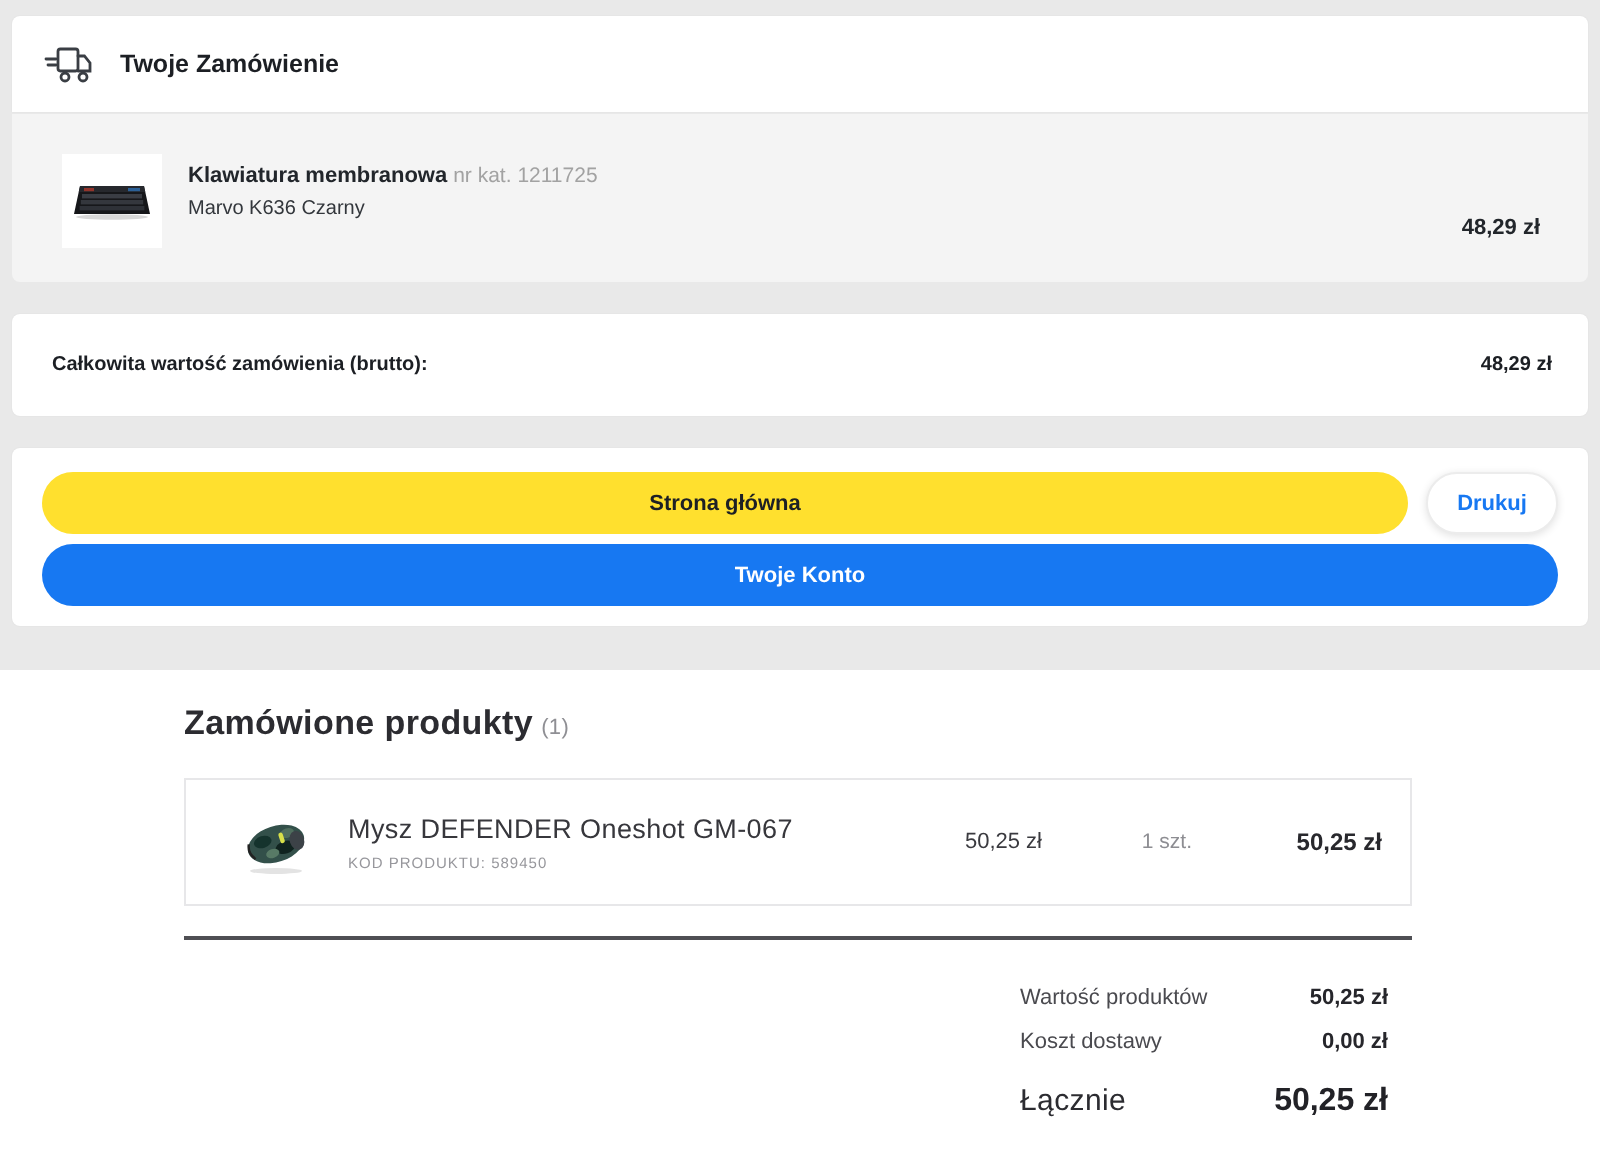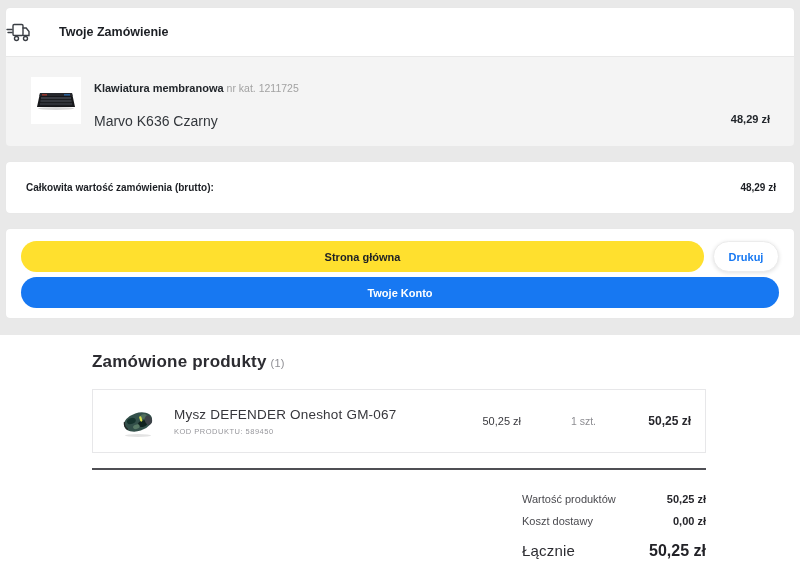--- a/index.html
+++ b/index.html
@@ -4,31 +4,31 @@
 <style>
   * { margin:0; padding:0; box-sizing:border-box; }
   html,body { width:800px; height:575px; overflow:hidden; }
   body { font-family:"Liberation Sans", sans-serif; background:#fff; color:#1f2329; }
 
   
   .top-section { background:#e9e9e9; padding:8px 6px 0 6px; height:335px; }
 
   .card { background:#fff; border-radius:4px; box-shadow:0 0 1px rgba(0,0,0,.06); }
 
-  .order-header-card { height:48px; display:flex; align-items:center; margin-bottom:1px; border-radius:4px 4px 0 0;gap:15px; }
+  .order-header-card { height:48px; display:flex; align-items:center; padding-left:16px; margin-bottom:1px; border-radius:4px 4px 0 0; }
   .truck-icon { width:26px; height:22px; margin-right:12px; flex:0 0 auto; }
   .order-title { font-size:12.5px; font-weight:bold; color:#1c1f24; }
 
   .product-strip { background:#f4f4f4; border-radius:0 0 4px 4px; padding:20px 0 17px 0; }
   .product-row { display:flex; padding:0 24px 0 25px; }
   .thumb { width:50px; height:47px; background:#fff; flex:0 0 auto; display:flex; align-items:center; justify-content:center; }
   .product-info { margin-left:13px; padding-top:1px; }
   .product-name { font-size:11px; font-weight:bold; color:#22262b; }
   .product-cat { font-size:10.5px; font-weight:normal; color:#a2a2a2; margin-left:3px; }
-  .product-variant { font-size:14px; color:#33373c; margin-top:17px; }
+  .product-variant { font-size:10px; color:#33373c; margin-top:3px; }
   .product-price { margin-left:auto; align-self:flex-end; font-size:11px; font-weight:bold; color:#22262b; margin-bottom:4px; }
   .transport-row { display:flex; justify-content:space-between; margin-top:17px; padding:0 25px; }
   .transport-label, .transport-price { font-size:10.5px; font-weight:bold; color:#2a2e33; }
 
   .total-card { height:51px; margin-top:16px; display:flex; align-items:center; justify-content:space-between; padding:0 18px 0 20px; }
   .total-label, .total-value { font-size:10px; font-weight:bold; color:#1c1f24; }
 
   .actions-card { margin-top:16px; padding:12px 15px 11px 15px; height:89px; }
   .actions-row { display:flex; gap:9px; }
   .btn { border:none; cursor:pointer; font-family:"Liberation Sans", sans-serif; font-size:11px; font-weight:bold; border-radius:16px; height:31px; }
@@ -45,21 +45,21 @@
   .order-product-card { margin-top:17px; border:1px solid #e7e7e9; background:#fff; height:64px; display:flex; align-items:center; padding:0 14px 0 26px; }
   .mouse-img { width:38px; height:33px; flex:0 0 auto; }
   .op-info { margin-left:17px; flex:1; }
   .op-name { font-size:13.5px; font-weight:500; color:#37373c; letter-spacing:.2px; }
   .op-code { font-size:7.5px; color:#97979c; letter-spacing:.5px; margin-top:5px; }
   .op-unit { width:85px; text-align:right; font-size:11px; color:#3a3a3f; }
   .op-qty { width:75px; text-align:right; font-size:10.5px; color:#8d8d92; }
   .op-total { width:95px; text-align:right; font-size:12px; font-weight:bold; color:#28282d; }
 
   .summary-divider { margin-top:15px; border-top:2px solid #4f4f54; width:614px; }
-  .summary { width:184px; margin:23px 0 0 auto; }
+  .summary { width:184px; margin:23px 12px 0 auto; }
   .summary-row { display:flex; justify-content:space-between; align-items:baseline; margin-bottom:10px; }
   .summary-label { font-size:11px; color:#4a4a4f; }
   .summary-value { font-size:11px; font-weight:600; color:#26262b; }
   .summary-total-row { display:flex; justify-content:space-between; align-items:baseline; margin-top:15px; }
   .summary-total-label { font-size:15px; font-weight:500; color:#2c2c31; letter-spacing:.2px; }
   .summary-total-value { font-size:16px; font-weight:bold; color:#222227; }
 </style>
 </head>
 <body>
 

